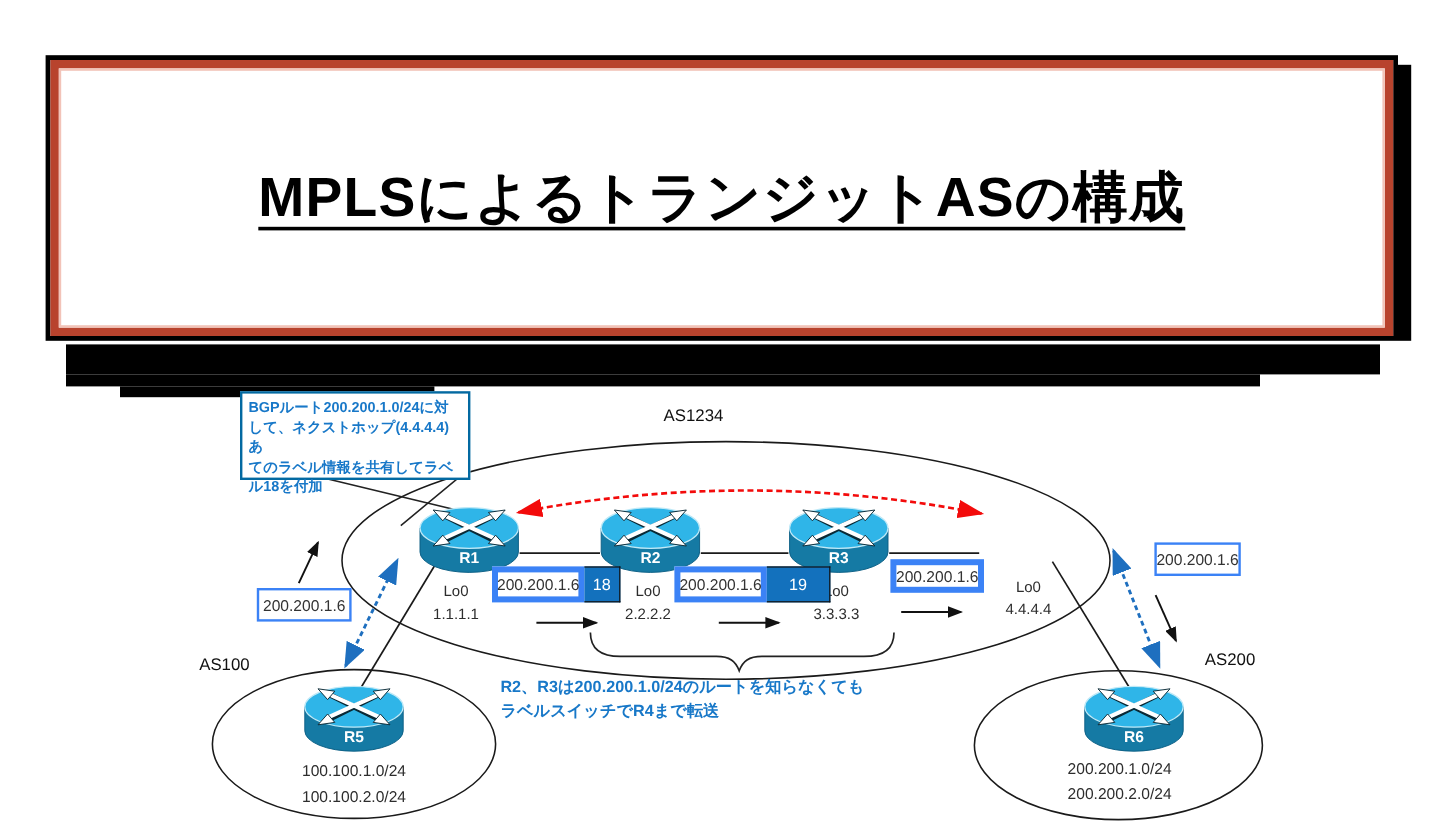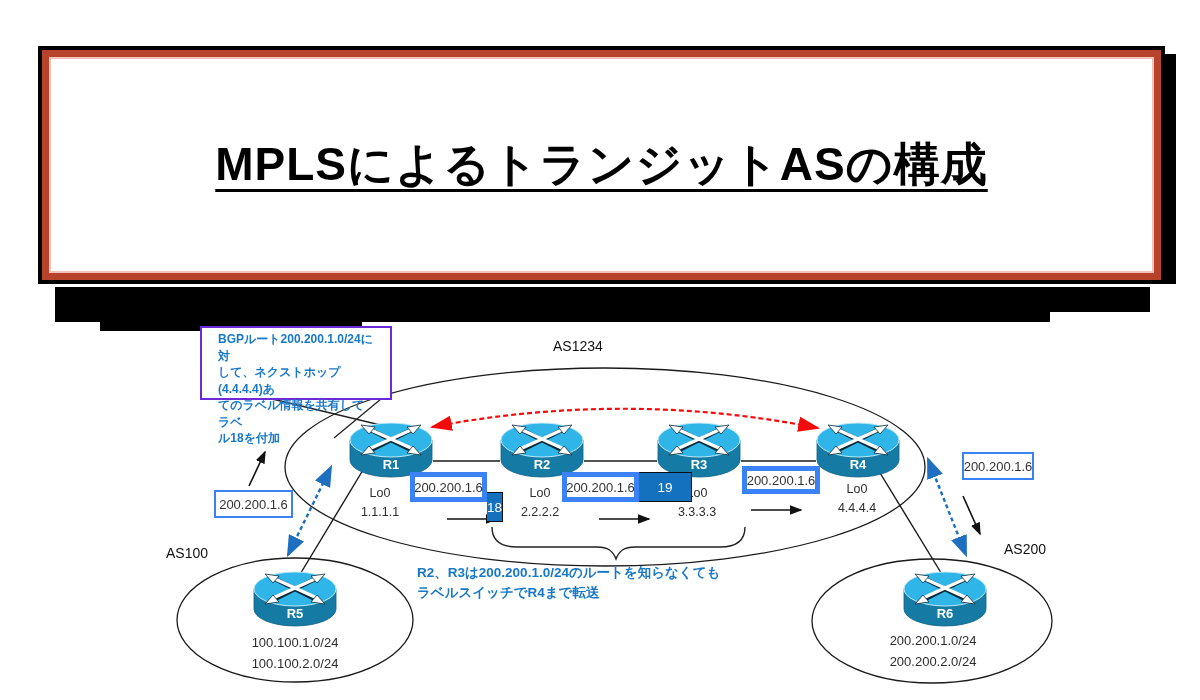--- a/index.html
+++ b/index.html
@@ -24,22 +24,22 @@
   }
   .titlebox h1{
     margin:0;font-size:46px;font-weight:700;letter-spacing:1px;color:#000;
     text-decoration:underline;text-decoration-thickness:3px;text-underline-offset:9px;
     white-space:nowrap;
   }
 
   
   .callout{
     position:absolute;left:200px;top:326px;width:192px;height:74px;
-    background:#fff;border:2px solid #6d28d9;box-sizing:border-box;
-    padding:3px 16px;z-index:6;
+    background:#fff;border:2px solid #0369a1;box-sizing:border-box;
+    padding:3px 5px;z-index:6;
   }
   .callout span{
     display:block;font-size:12px;line-height:16.5px;font-weight:700;
     color:#1878c8;white-space:pre-line;
   }
 
   
   .aslabel{position:absolute;font-size:14px;color:#111;z-index:4;}
 
   
@@ -169,26 +169,20 @@
         <use href="#router-sym"></use>
       </svg>
     <span class="rlabel">R2</span>
   </div>
   <div class="router" style="left:657px;top:421px;">
     <svg width="84" height="58">
         <use href="#router-sym"></use>
       </svg>
     <span class="rlabel">R3</span>
   </div>
-  <div class="router" style="left:816px;top:421px;">
-    <svg width="84" height="58">
-        <use href="#router-sym"></use>
-      </svg>
-    <span class="rlabel">R4</span>
-  </div>
   <div class="router" style="left:253px;top:570px;">
     <svg width="84" height="58">
         <use href="#router-sym"></use>
       </svg>
     <span class="rlabel">R5</span>
   </div>
   <div class="router" style="left:903px;top:570px;">
     <svg width="84" height="58">
         <use href="#router-sym"></use>
       </svg>
@@ -204,21 +198,21 @@
   <div class="loopback" style="left:822px;top:480px;width:70px;">Lo0
 4.4.4.4</div>
 
   <div class="networks" style="left:230px;top:632px;width:130px;">100.100.1.0/24
 100.100.2.0/24</div>
   <div class="networks" style="left:868px;top:630px;width:130px;">200.200.1.0/24
 200.200.2.0/24</div>
 
   <div class="packet" style="left:410px;top:472px;">
     <span class="dest" style="width:77px;height:30px;">200.200.1.6</span>
-    <span class="tag" style="width:16px;height:30px;margin-top:20px;">18</span>
+    <span class="tag" style="width:30px;height:30px;">18</span>
   </div>
   <div class="packet" style="left:562px;top:472px;">
     <span class="dest" style="width:77px;height:30px;">200.200.1.6</span>
     <span class="tag" style="width:53px;height:30px;">19</span>
   </div>
   <div class="packet" style="left:742px;top:466px;">
     <span class="dest" style="width:78px;height:28px;">200.200.1.6</span>
   </div>
   <div class="packet thick" style="left:214px;top:490px;">
     <span class="dest" style="width:79px;height:28px;">200.200.1.6</span>

